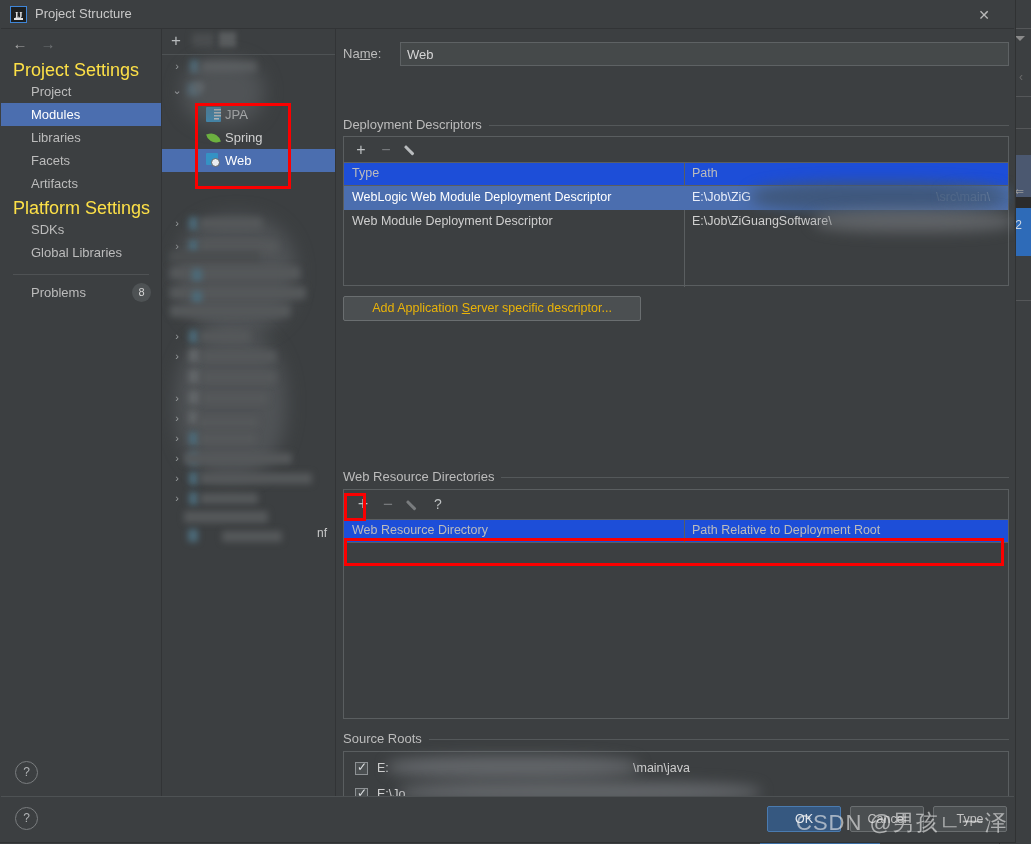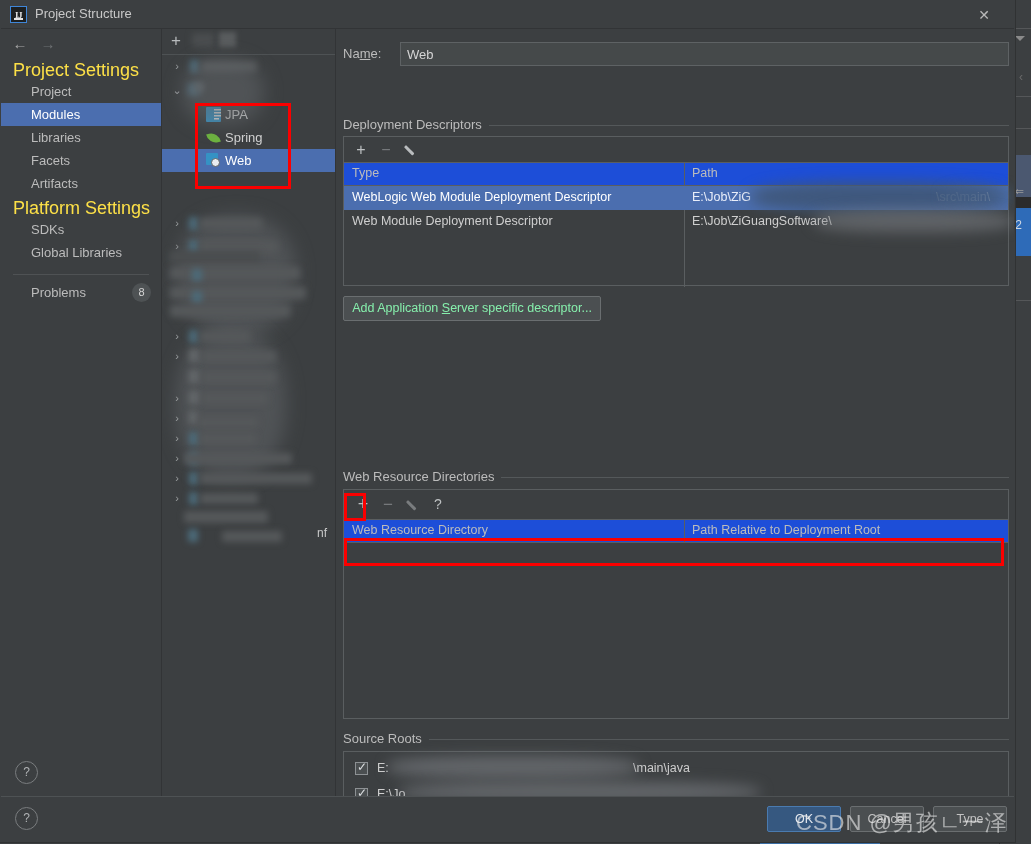--- a/index.html
+++ b/index.html
@@ -491,25 +491,25 @@
     color: #cfcfcf;
     white-space: nowrap;
   }
   .tbl-row.sel .cell { color: #ffffff; }
   .tbl-row .cell-path { color: #cfcfcf; }
   .tbl-row.sel .cell-path { color: #e9eefa; }
 
   .appserver-btn {
     position: absolute;
     left: 342px; top: 266px;
-    width: 258px; height: 25px;
+    width: 298px; height: 25px;
     background: #4b4f51;
     border: 1px solid #6a6e70;
     box-sizing: border-box;
-    color: #86efac;
+    color: #eab308;
     font-size: 12.5px;
     text-align: center;
     line-height: 23px;
     border-radius: 2px;
   }
   .appserver-btn u { text-decoration: underline; }
 
   .dir-icon {
     position: absolute;
     left: 7px; top: 5px;

